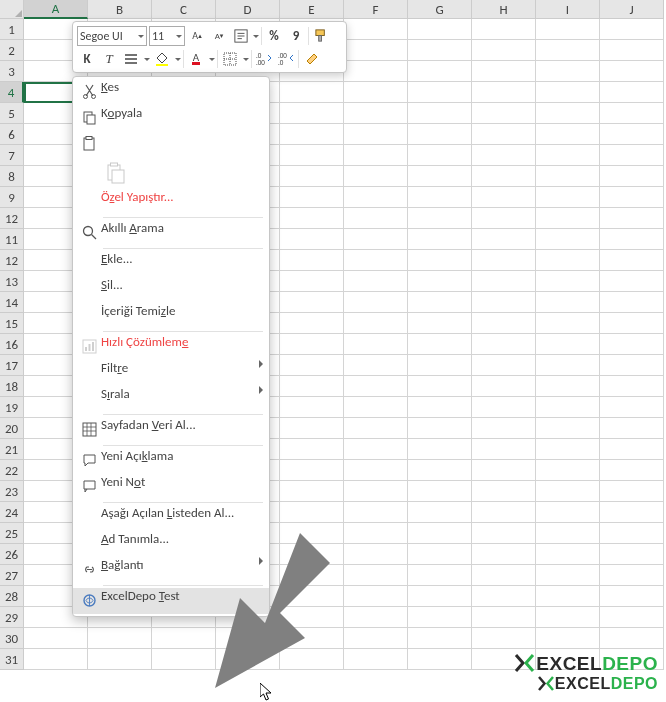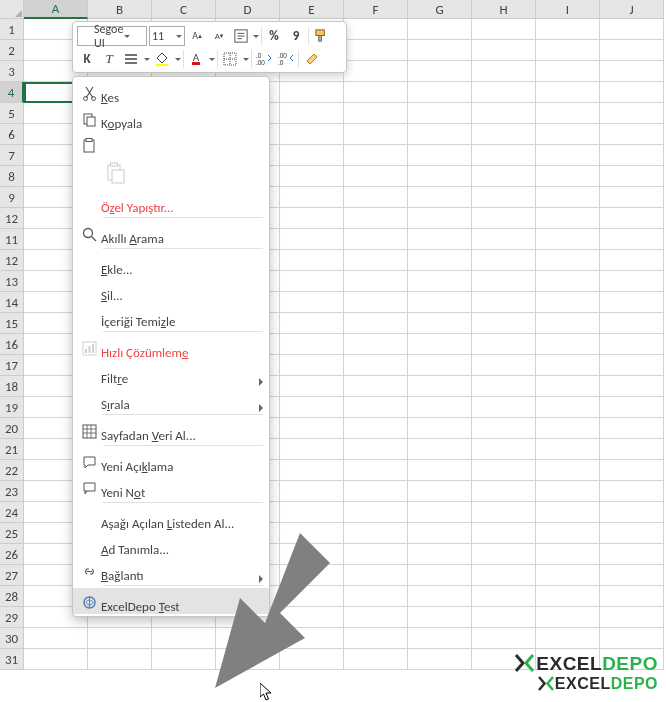--- a/index.html
+++ b/index.html
@@ -21,32 +21,32 @@
   
   .grid { position: absolute; left: 24px; top: 19px; }
   .row { display: flex; }
   .cell { width: 64px; height: 21px; border-right: 1px solid #d4d4d4; border-bottom: 1px solid #d4d4d4; }
 
   .active-cell { position: absolute; left: 24px; top: calc(19px + 21px*3); width: 64px; height: 21px; border: 2px solid #217346; background: #fff; pointer-events: none; }
 
   
   .mini-toolbar { position: absolute; left: 72px; top: 21px; width: 275px; height: 52px; background: #fff; border: 1px solid #c6c6c6; border-radius: 4px; box-shadow: 0 3px 10px rgba(0,0,0,0.2); display: flex; flex-direction: column; padding: 2px 4px; }
   .mt-row { display: flex; align-items: center; gap: 2px; height: 24px; }
-  .mt-font { width: 70px; height: 20px; border: 1px solid #ababab; font-size: 12px; padding: 0 16px; display:flex; align-items:center; justify-content:space-between; }
+  .mt-font { width: 70px; height: 20px; border: 1px solid #ababab; font-size: 12px; padding: 0 2px; display:flex; align-items:center; justify-content:space-between; }
   .mt-size { width: 36px; height: 20px; border: 1px solid #ababab; font-size: 12px; padding: 0 2px; display:flex; align-items:center; justify-content:space-between; }
   .mt-btn { width: 20px; height: 20px; display: flex; align-items: center; justify-content: center; font-size: 13px; color: #444; cursor: default; }
   .mt-sep { width: 1px; height: 18px; background: #e1e1e1; }
   .carety::after { content:''; display:inline-block; width:0; height:0; border-left:3px solid transparent; border-right:3px solid transparent; border-top:3px solid #666; margin-left:1px; vertical-align: middle;}
 
   .bold { font-weight: bold; }
   .ital { font-style: italic; font-family: "Times New Roman", serif; }
 
   
   .ctx { position: absolute; left: 72px; top: 76px; width: 198px; background: #fff; border: 1px solid #c6c6c6; border-radius: 4px; box-shadow: 0 4px 12px rgba(0,0,0,0.25); padding: 2px 0; }
-  .ctx-item { display: flex; align-items: flex-end; height: 26px; padding: 0 6px 0 4px; font-size: 13px; position:relative; }
+  .ctx-item { display: flex; align-items: flex-start; height: 26px; padding: 0 6px 0 4px; font-size: 13px; position:relative; }
   .ctx-item.hovered { background: #e3e3e3; }
   .ctx-item.disabled { color: #ef4444; }
   .ctx-icon { width: 24px; height: 24px; display: flex; align-items: center; justify-content: center; flex-shrink: 0; }
   .ctx-label { flex: 1; white-space: nowrap; overflow: hidden; }
   .ctx-arrow { margin-left:auto; }
   .ctx-arrow::after { content:''; width:0; height:0; border-top:4px solid transparent; border-bottom:4px solid transparent; border-left:4px solid #666; display:block; }
   .ctx-sep { height: 1px; background: #e1e1e1; margin: 2px 6px 2px 30px; }
   .ctx-section-label { font-weight: 600; padding-left: 0; }
   .paste-opts { padding-left: 30px; height: 32px; display:flex; align-items:center; }
   .paste-btn { width: 26px; height: 26px; border: 1px solid transparent; display:flex; align-items:center; justify-content:center; }

